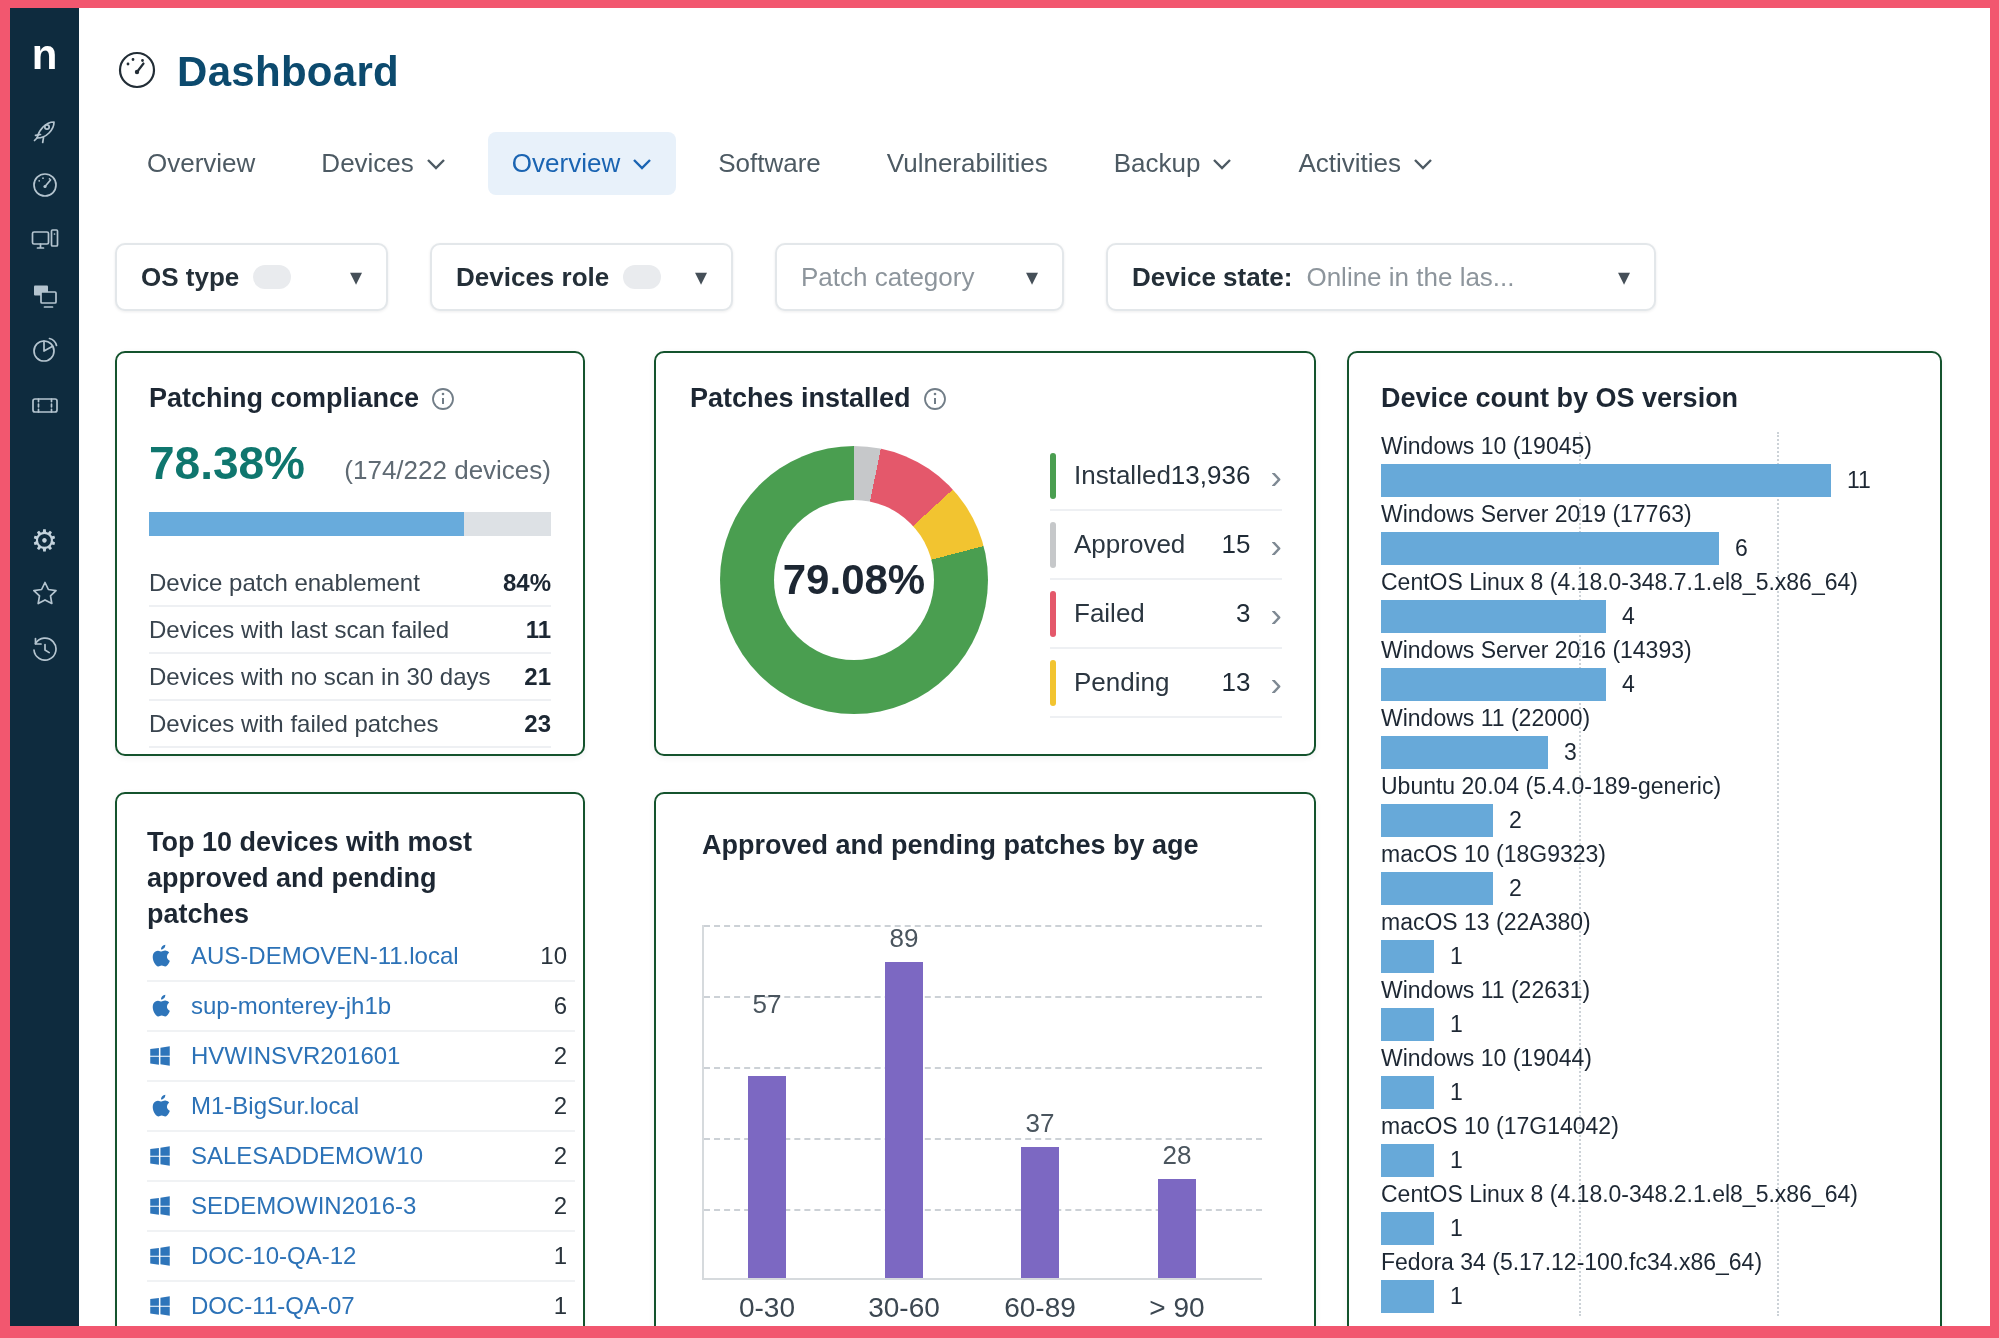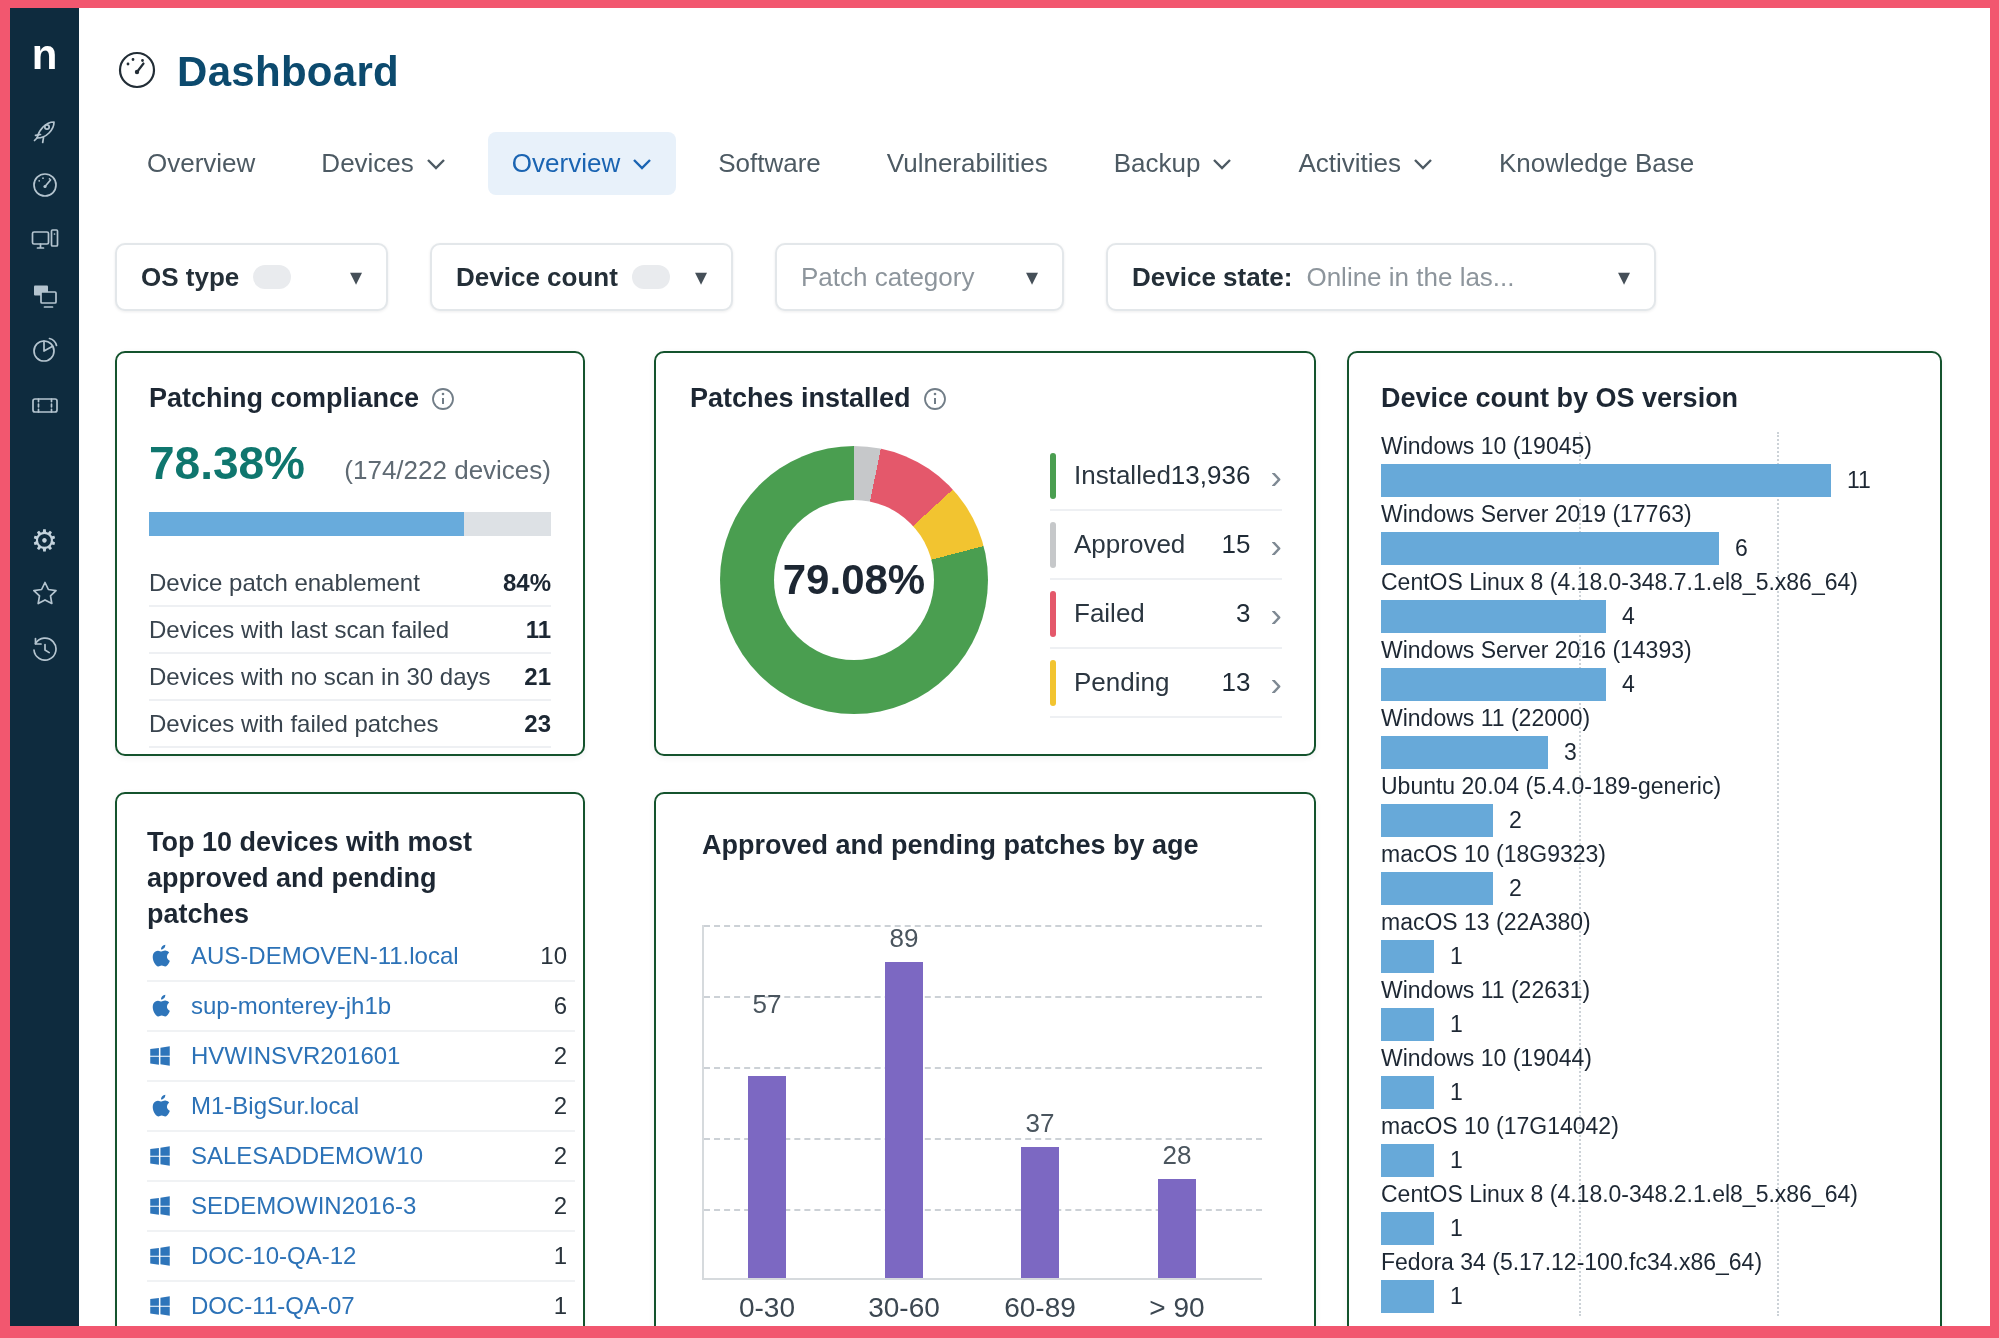--- a/index.html
+++ b/index.html
@@ -229,34 +229,30 @@
           <svg viewBox="0 0 20 12">
             <path d="M2 2l8 8 8-8"></path>
           </svg>
         </div>
         <div class="tab">
           <span>Activities</span>
           <svg viewBox="0 0 20 12">
             <path d="M2 2l8 8 8-8"></path>
           </svg>
         </div>
-        <div class="tab">
-          <span>Knowledge Base</span>
-
-        </div>
       </div>
 
     <div class="filters">
       <div class="chip w1">
         <span class="lbl">OS type</span>
         <span class="pill"></span>
         <span class="caret">▾</span>
       </div>
       <div class="chip w2">
-        <span class="lbl">Device count</span>
+        <span class="lbl">Devices role</span>
         <span class="pill"></span>
         <span class="caret">▾</span>
       </div>
       <div class="chip w3">
         <span class="lbl muted">Patch category</span>
         <span class="caret">▾</span>
       </div>
       <div class="chip w4">
         <span class="lbl">Device state:</span>
         <span class="val">Online in the las...</span>

